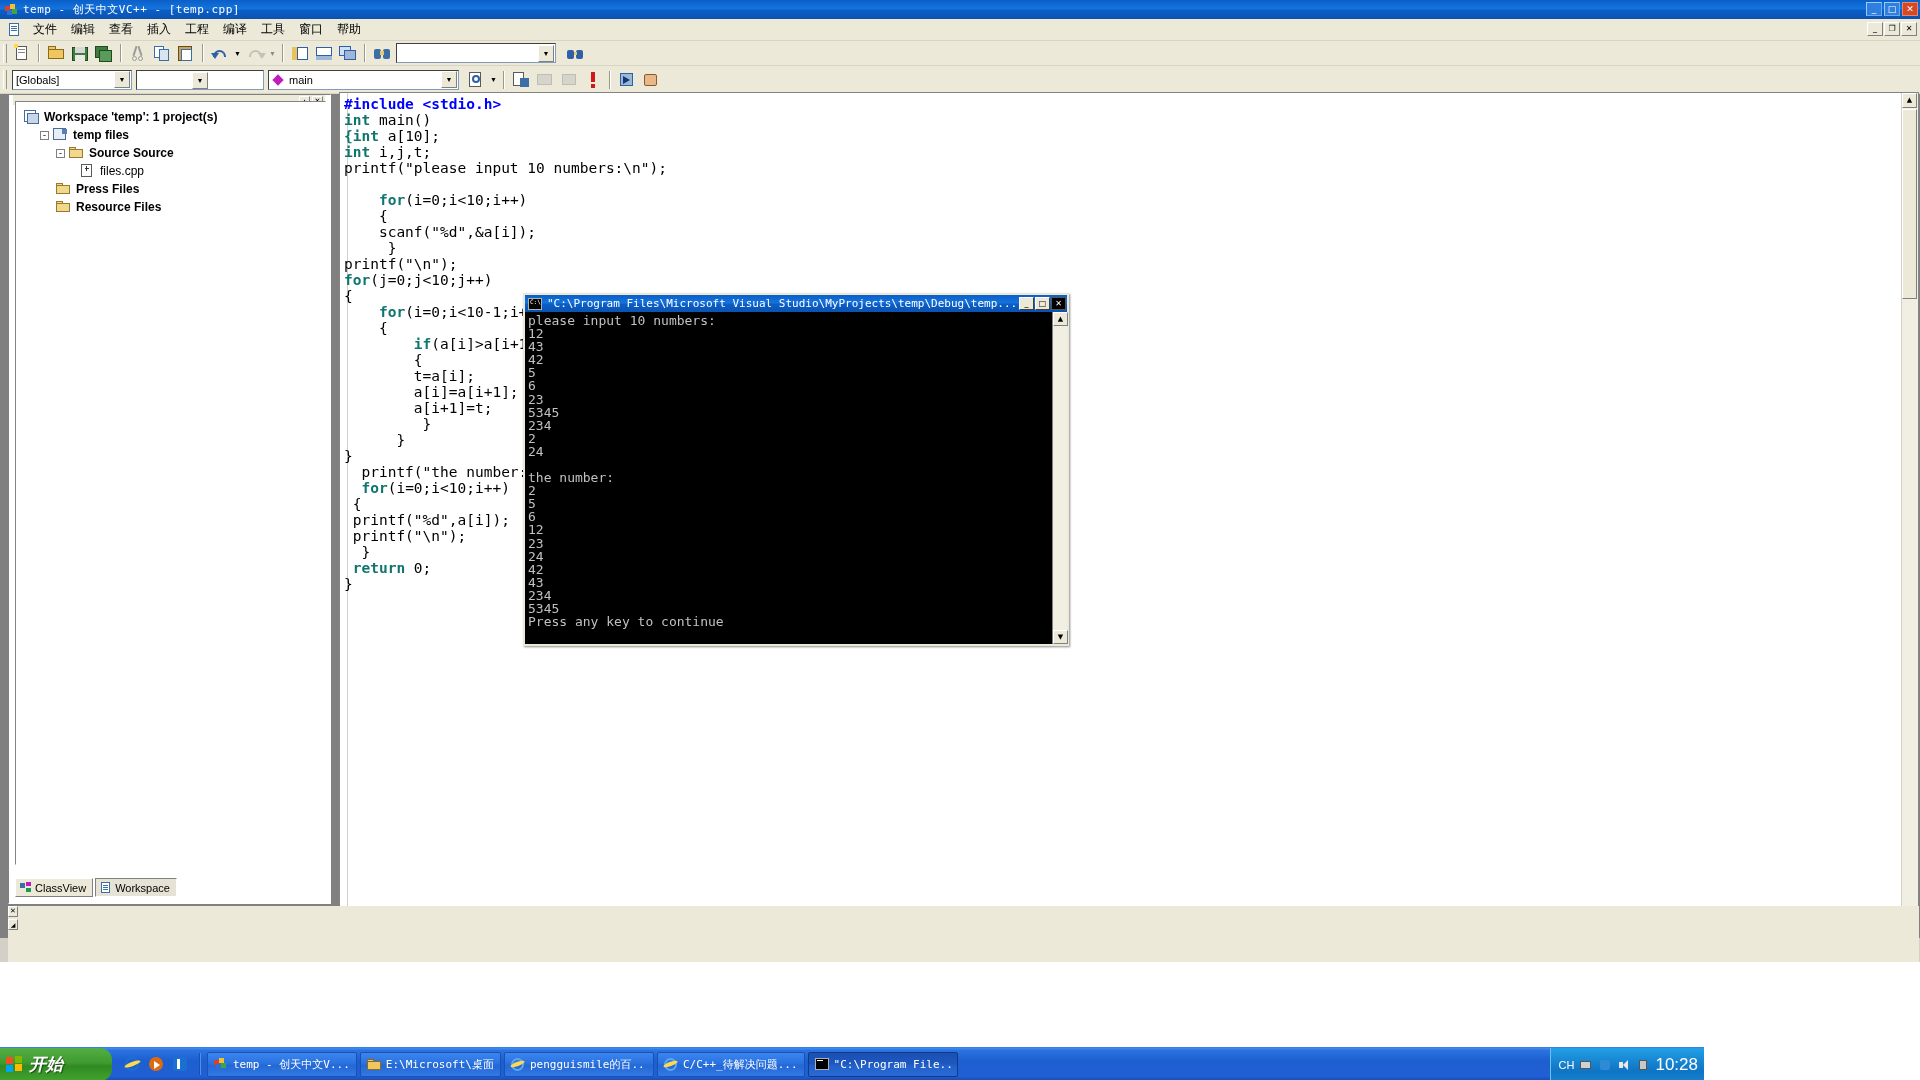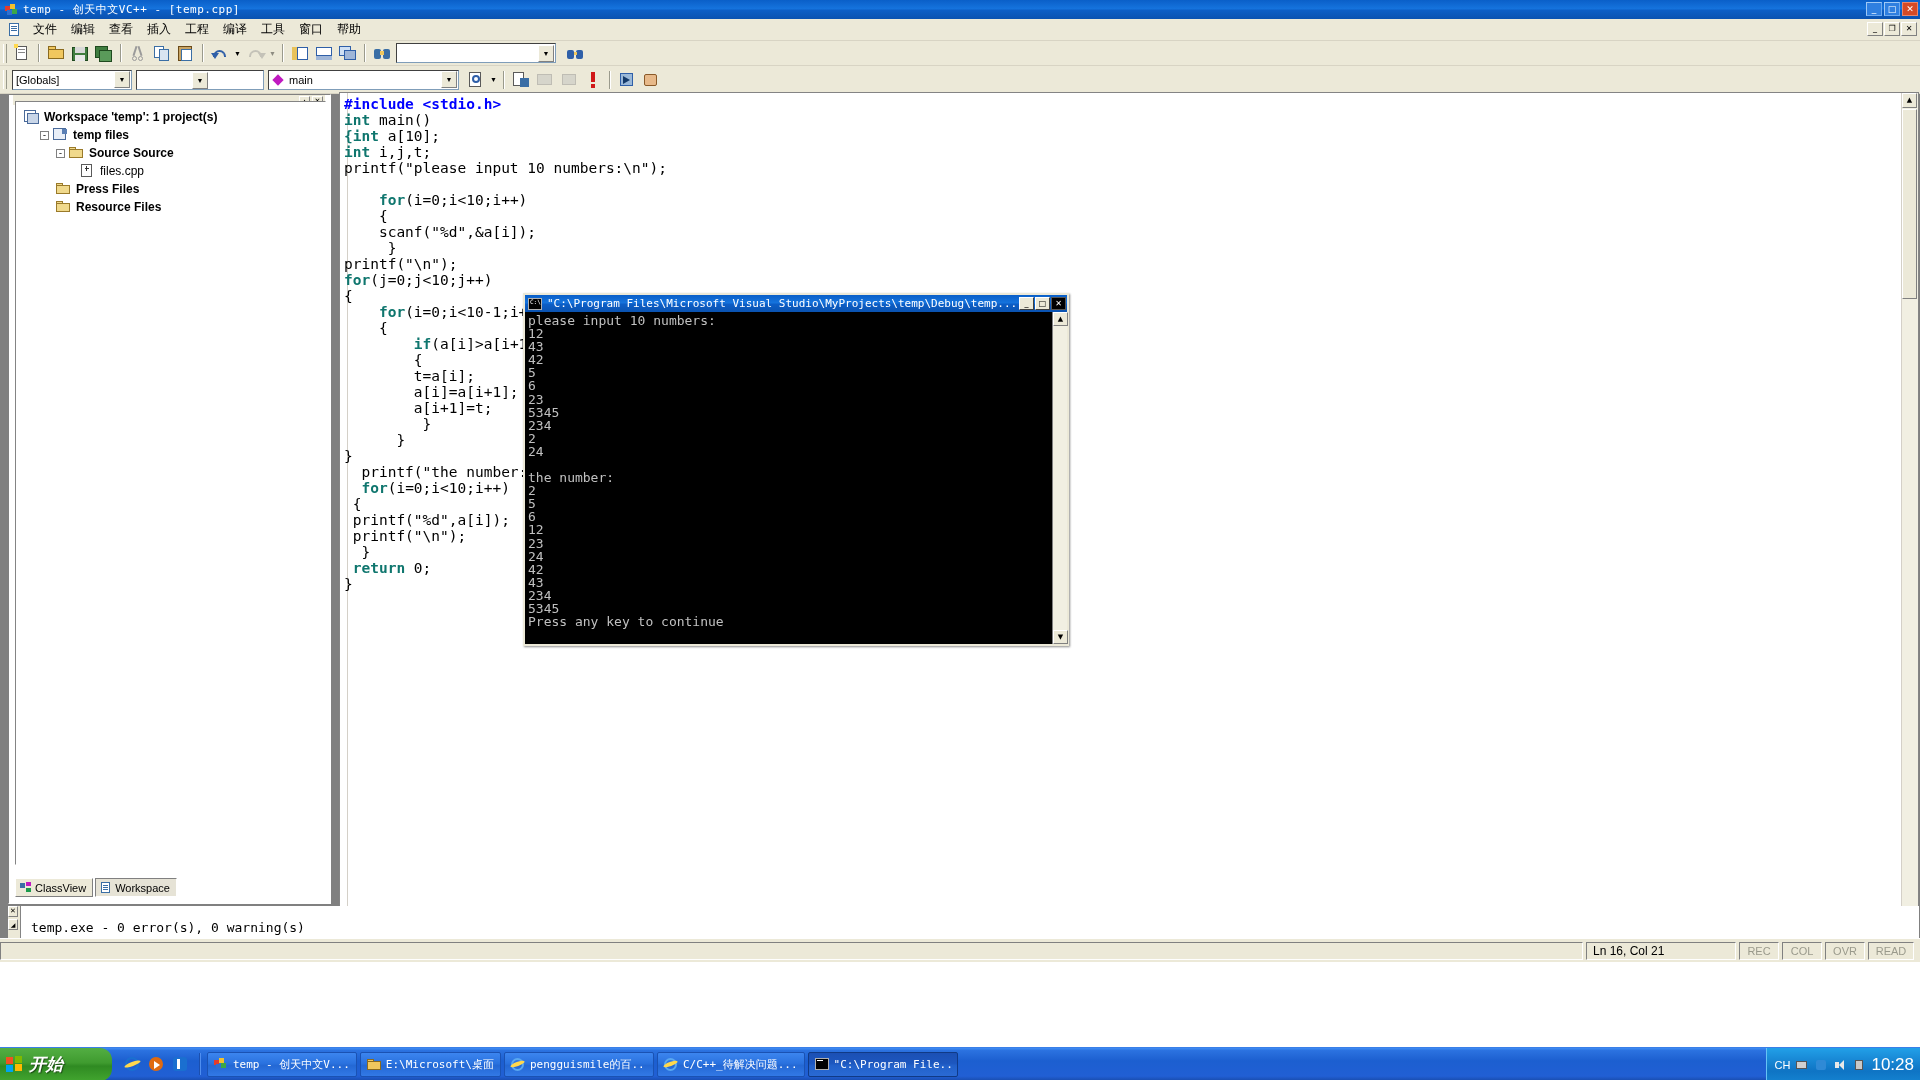--- a/index.html
+++ b/index.html
@@ -265,21 +265,21 @@
   }
   .sb-flex { flex:1 1 auto; }
   .sb-small { width:40px; justify-content:center; color:#9a9a8c; font-size:11px;
               font-family:"Liberation Sans", sans-serif; }
 
   
   .taskbar {
     position:absolute; left:0; top:962px; width:1920px; height:118px; background:#fff;
   }
   .taskbar-strip {
-    position:absolute; left:0; bottom:0; width:1920px; height:33px;
+    position:absolute; left:0; bottom:0; width:1704px; height:33px;
     background:linear-gradient(to bottom,#3f8cf3 0%,#2b72e0 8%,#1c5fd0 40%,#215fd4 88%,#1a4fb4 100%);
     border-top:1px solid #3a7fe8; display:flex; align-items:center;
   }
   .start-btn {
     height:33px; min-width:112px; padding:0 18px 0 6px;
     background:linear-gradient(to bottom,#53ae43 0%,#3f9b2f 45%,#2f8a22 55%,#42a52f 100%);
     border-top-right-radius:12px; border-bottom-right-radius:12px;
     display:flex; align-items:center; gap:6px;
     font-family:"Liberation Serif", serif; font-style:italic; font-weight:bold;
     font-size:17px; color:#fff; text-shadow:1px 1px 1px rgba(0,0,0,.5);
@@ -619,49 +619,40 @@
         <div class="console-vscroll">
           <div class="sb-btn" style="width:15px;height:14px;">▲</div>
           <div class="sb-btn" style="width:15px;height:14px;">▼</div>
         </div>
       </div>
     </div>
 
     <div class="outpane">
       <div class="out-close">✕</div>
       <div class="out-scrollup">◢</div>
-      <div class="out-text">temp.exe - 0 error(s), 0 warning(s)</div>
       <div class="out-tabs">
         <div class="out-nav">
           <div class="b">◄</div>
           <div class="b">►</div>
         </div>
         <div class="otab active">编译</div>
         <div class="otab">调试</div>
         <div class="otab">查找文件 1</div>
         <div class="otab">查找文件 2</div>
         <div class="otab">结果</div>
         <div class="otab">SQL Debugging</div>
         <div style="margin-left:auto;display:flex;align-items:center;gap:2px;padding-right:6px;">
           <div class="b" style="width:13px;height:14px;background:#ece9d8;border:1px solid #fff;border-right-color:#808080;border-bottom-color:#808080;font-size:6px;line-height:12px;text-align:center;">◄</div>
           <div style="width:70px;height:14px;background:#f1efe2;border:1px solid #d4d0c8;"></div>
         </div>
       </div>
     </div>
 
   </div>
 
-  <div class="statusbar">
-    <div class="sb-panel sb-flex"></div>
-    <div class="sb-panel" style="width:150px;justify-content:flex-start;">Ln 16, Col 21</div>
-    <div class="sb-panel sb-small">REC</div>
-    <div class="sb-panel sb-small">COL</div>
-    <div class="sb-panel sb-small">OVR</div>
-    <div class="sb-panel sb-small" style="width:46px;margin-right:6px;">READ</div>
-  </div>
 
   <div class="taskbar">
     <div class="taskbar-strip">
 
       <div class="start-btn">
         <span class="start-flag">
           <i style="left:0;top:1px;background:#f25022;"></i>
           <i style="left:9px;top:0;background:#7fba00;"></i>
           <i style="left:0;top:9px;background:#00a4ef;"></i>
           <i style="left:9px;top:8px;background:#ffb900;"></i>

